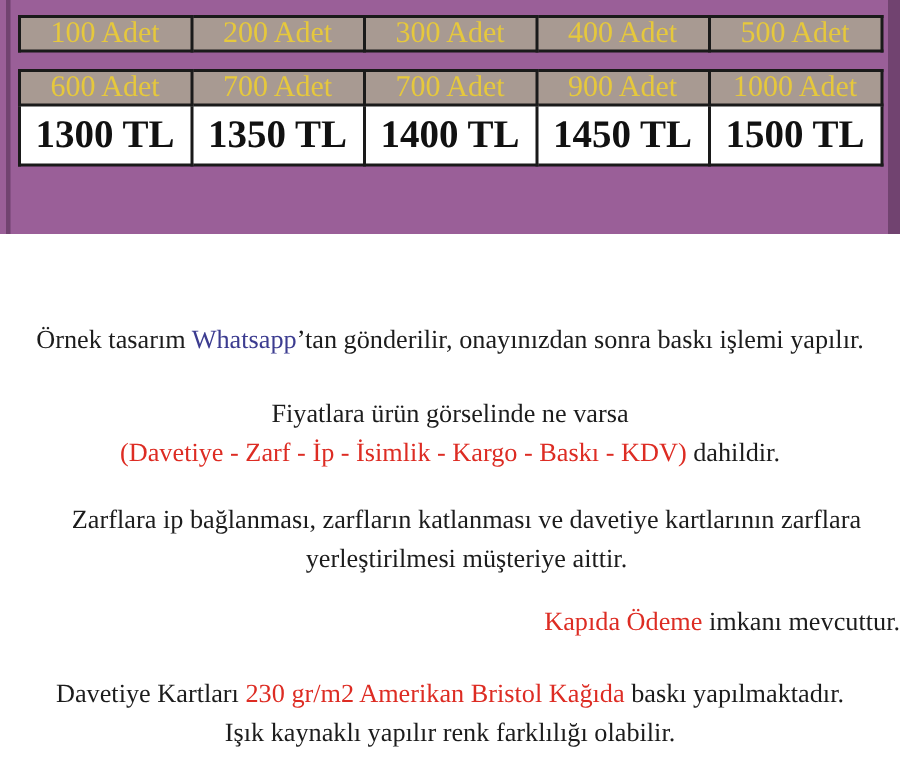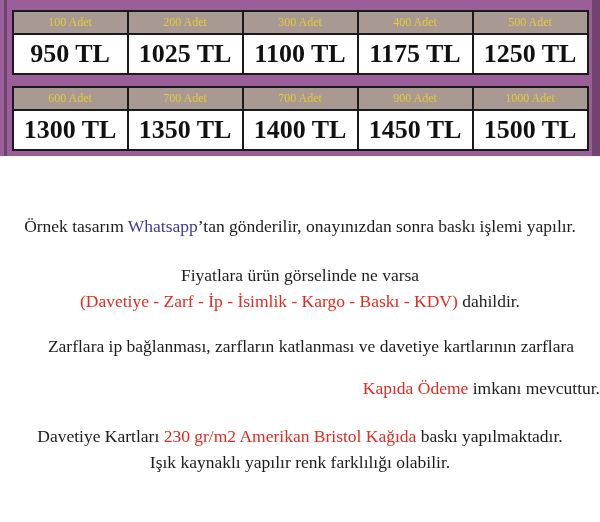--- a/index.html
+++ b/index.html
@@ -45,21 +45,21 @@
     border-collapse: collapse;
     table-layout: fixed;
   }
   table.price-table.second { margin-top: 11px; }
 
   .price-table th {
     height: 19px;
     background: var(--header-taupe, #a89a92);
     color: var(--header-gold, #e6c83c);
     font-weight: 400;
-    font-size: 12px;
+    font-size: 20px;
     line-height: 19px;
     text-align: center;
     border: 2px solid var(--cell-border, #1a1a1a);
     font-family: "Liberation Serif", serif;
   }
   .price-table td {
     height: 36px;
     background: #ffffff;
     color: #111111;
     font-weight: 700;
@@ -94,27 +94,20 @@
 
   <table class="price-table first">
     <tbody>
         <tr>
       <th>100 Adet</th>
       <th>200 Adet</th>
       <th>300 Adet</th>
       <th>400 Adet</th>
       <th>500 Adet</th>
     </tr>
-    <tr>
-      <td>950 TL</td>
-      <td>1025 TL</td>
-      <td>1100 TL</td>
-      <td>1175 TL</td>
-      <td>1250 TL</td>
-    </tr>
   </tbody>
     </table>
 
   <table class="price-table second">
     <tbody>
         <tr>
       <th>600 Adet</th>
       <th>700 Adet</th>
       <th>700 Adet</th>
       <th>900 Adet</th>
@@ -130,19 +123,19 @@
   </tbody>
     </table>
 </div>
 
 <div class="notes">
 
   <p class="p-sample"><span>Örnek tasarım </span><span class="blue">Whatsapp</span><span>’tan gönderilir, onayınızdan sonra baskı işlemi yapılır.</span></p>
 
   <p class="p-included"><span>Fiyatlara ürün görselinde ne varsa</span><br><span class="red">(Davetiye - Zarf - İp - İsimlik - Kargo - Baskı - KDV)</span><span> dahildir.</span></p>
 
-  <p class="p-assembly"><span>Zarflara ip bağlanması, zarfların katlanması ve davetiye kartlarının zarflara</span><br></p>
+  <p class="p-assembly"><span>Zarflara ip bağlanması, zarfların katlanması ve davetiye kartlarının zarflara</span><br><span>yerleştirilmesi müşteriye aittir.</span></p>
 
   <p class="p-cod"><span class="red">Kapıda Ödeme</span><span> imkanı mevcuttur.</span></p>
 
   <p class="p-paper"><span>Davetiye Kartları </span><span class="red">230 gr/m2 Amerikan Bristol Kağıda</span><span> baskı yapılmaktadır.</span><br><span>Işık kaynaklı yapılır renk farklılığı olabilir.</span></p>
 
 </div>
 
 </body></html>

